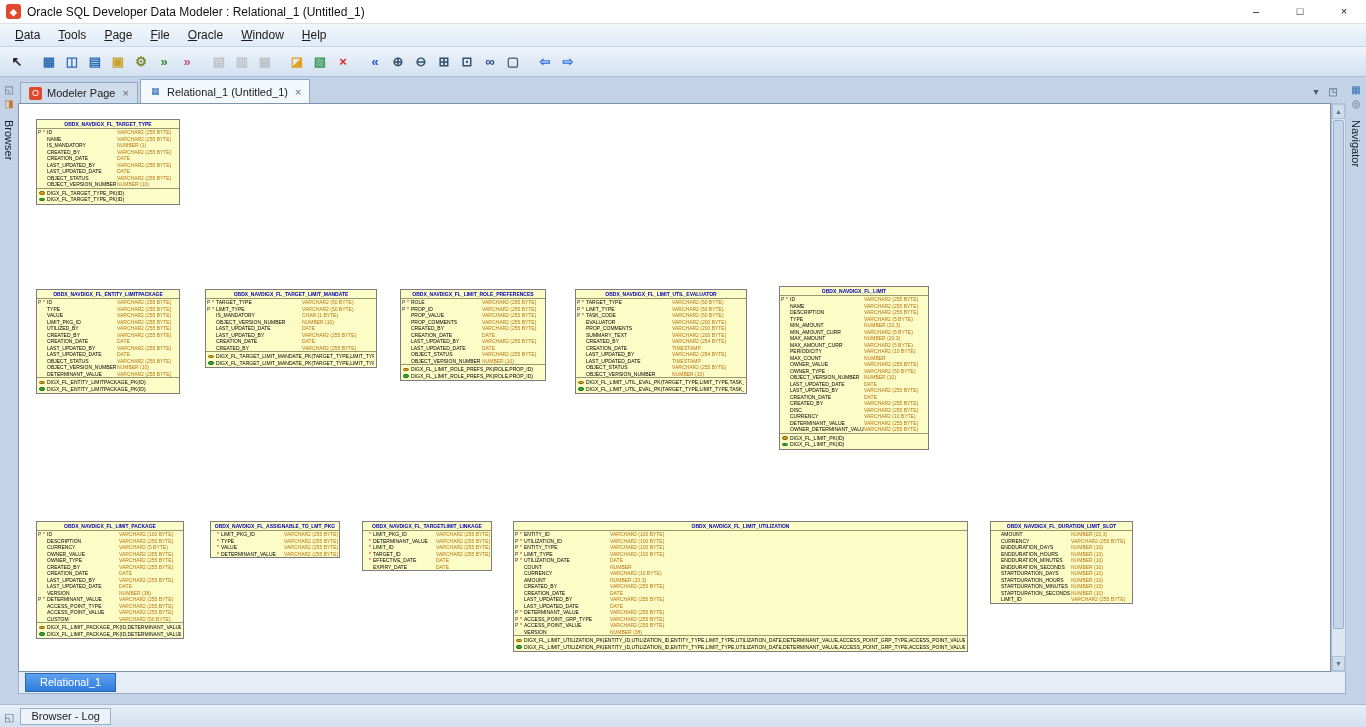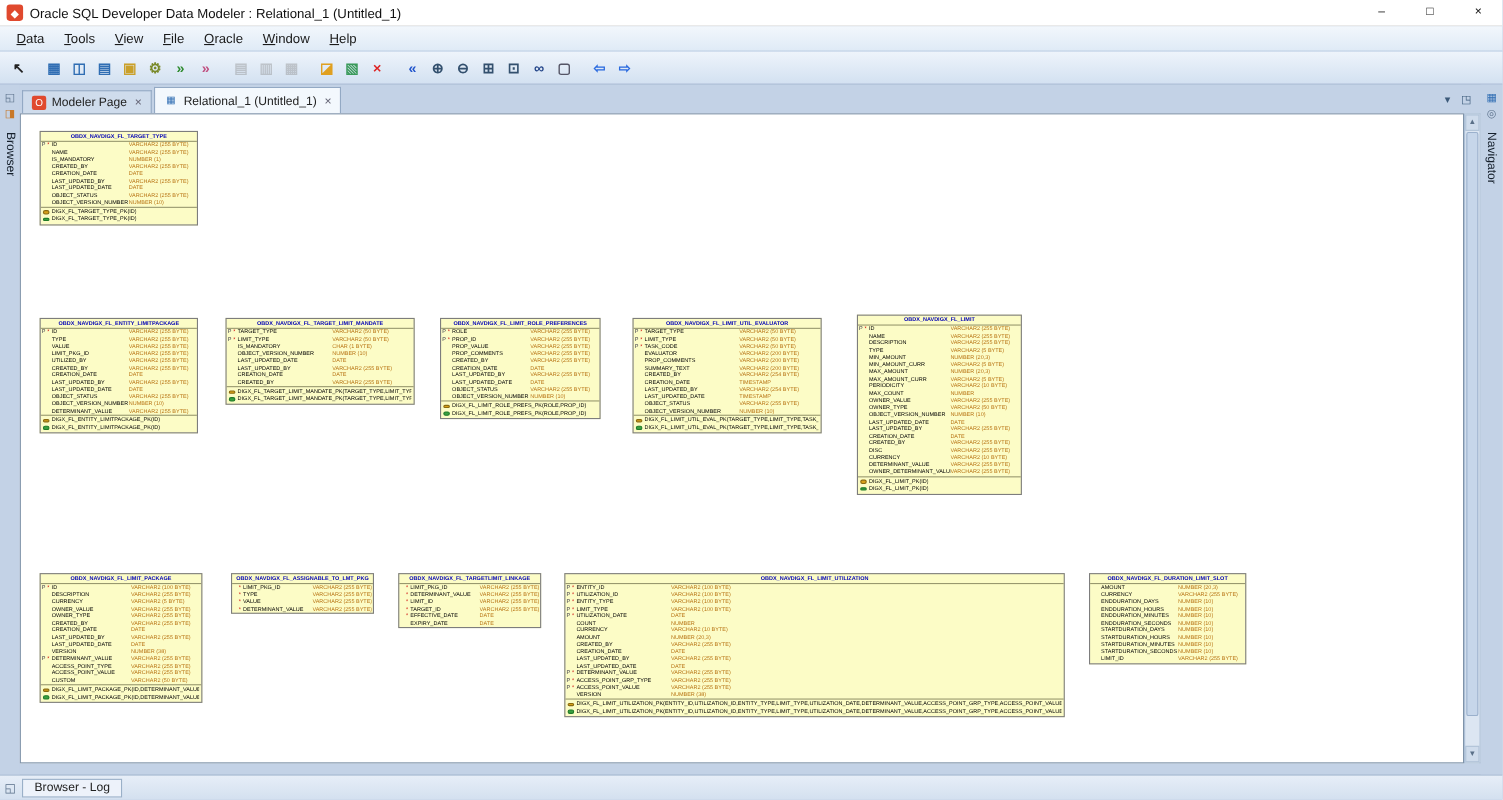--- a/index.html
+++ b/index.html
@@ -114,21 +114,21 @@
       </div>
       <div class="winbtn">
         <span class="ic" style="color: rgb(17, 17, 17); font-size: 11px;">×</span>
       </div>
     </div>
 </div>
 
 <div class="menubar" id="menubar">
     <span class="menu-item">Data</span>
     <span class="menu-item">Tools</span>
-    <span class="menu-item">View</span>
+    <span class="menu-item">Page</span>
     <span class="menu-item">File</span>
     <span class="menu-item">Oracle</span>
     <span class="menu-item">Window</span>
     <span class="menu-item">Help</span>
   </div>
 
 <div class="toolbar" id="toolbar">
     <div class="tbtn">
       <span class="ic" style="color: rgb(34, 34, 34); font-size: 13px;">↖</span>
     </div>
@@ -1118,20 +1118,23 @@
             </div>
           </div>
         </div>
       <div class="vscroll">
         <div class="sarrow up">▲</div>
         <div class="sthumb"></div>
         <div class="sarrow down">▼</div>
       </div>
     </div>
 
+    <div class="dtabs">
+      <span class="dtab">Relational_1</span>
+    </div>
     <div class="midspacer"></div>
   </div>
 
   <div class="sidestrip right">
     <span id="righticons">
         <div class="stripbtn">
           <span class="ic" style="color: rgb(47, 109, 179); font-size: 10px;">▦</span>
         </div>
         <div class="stripbtn">
           <span class="ic" style="color: rgb(90, 112, 138); font-size: 10px;">◎</span>

